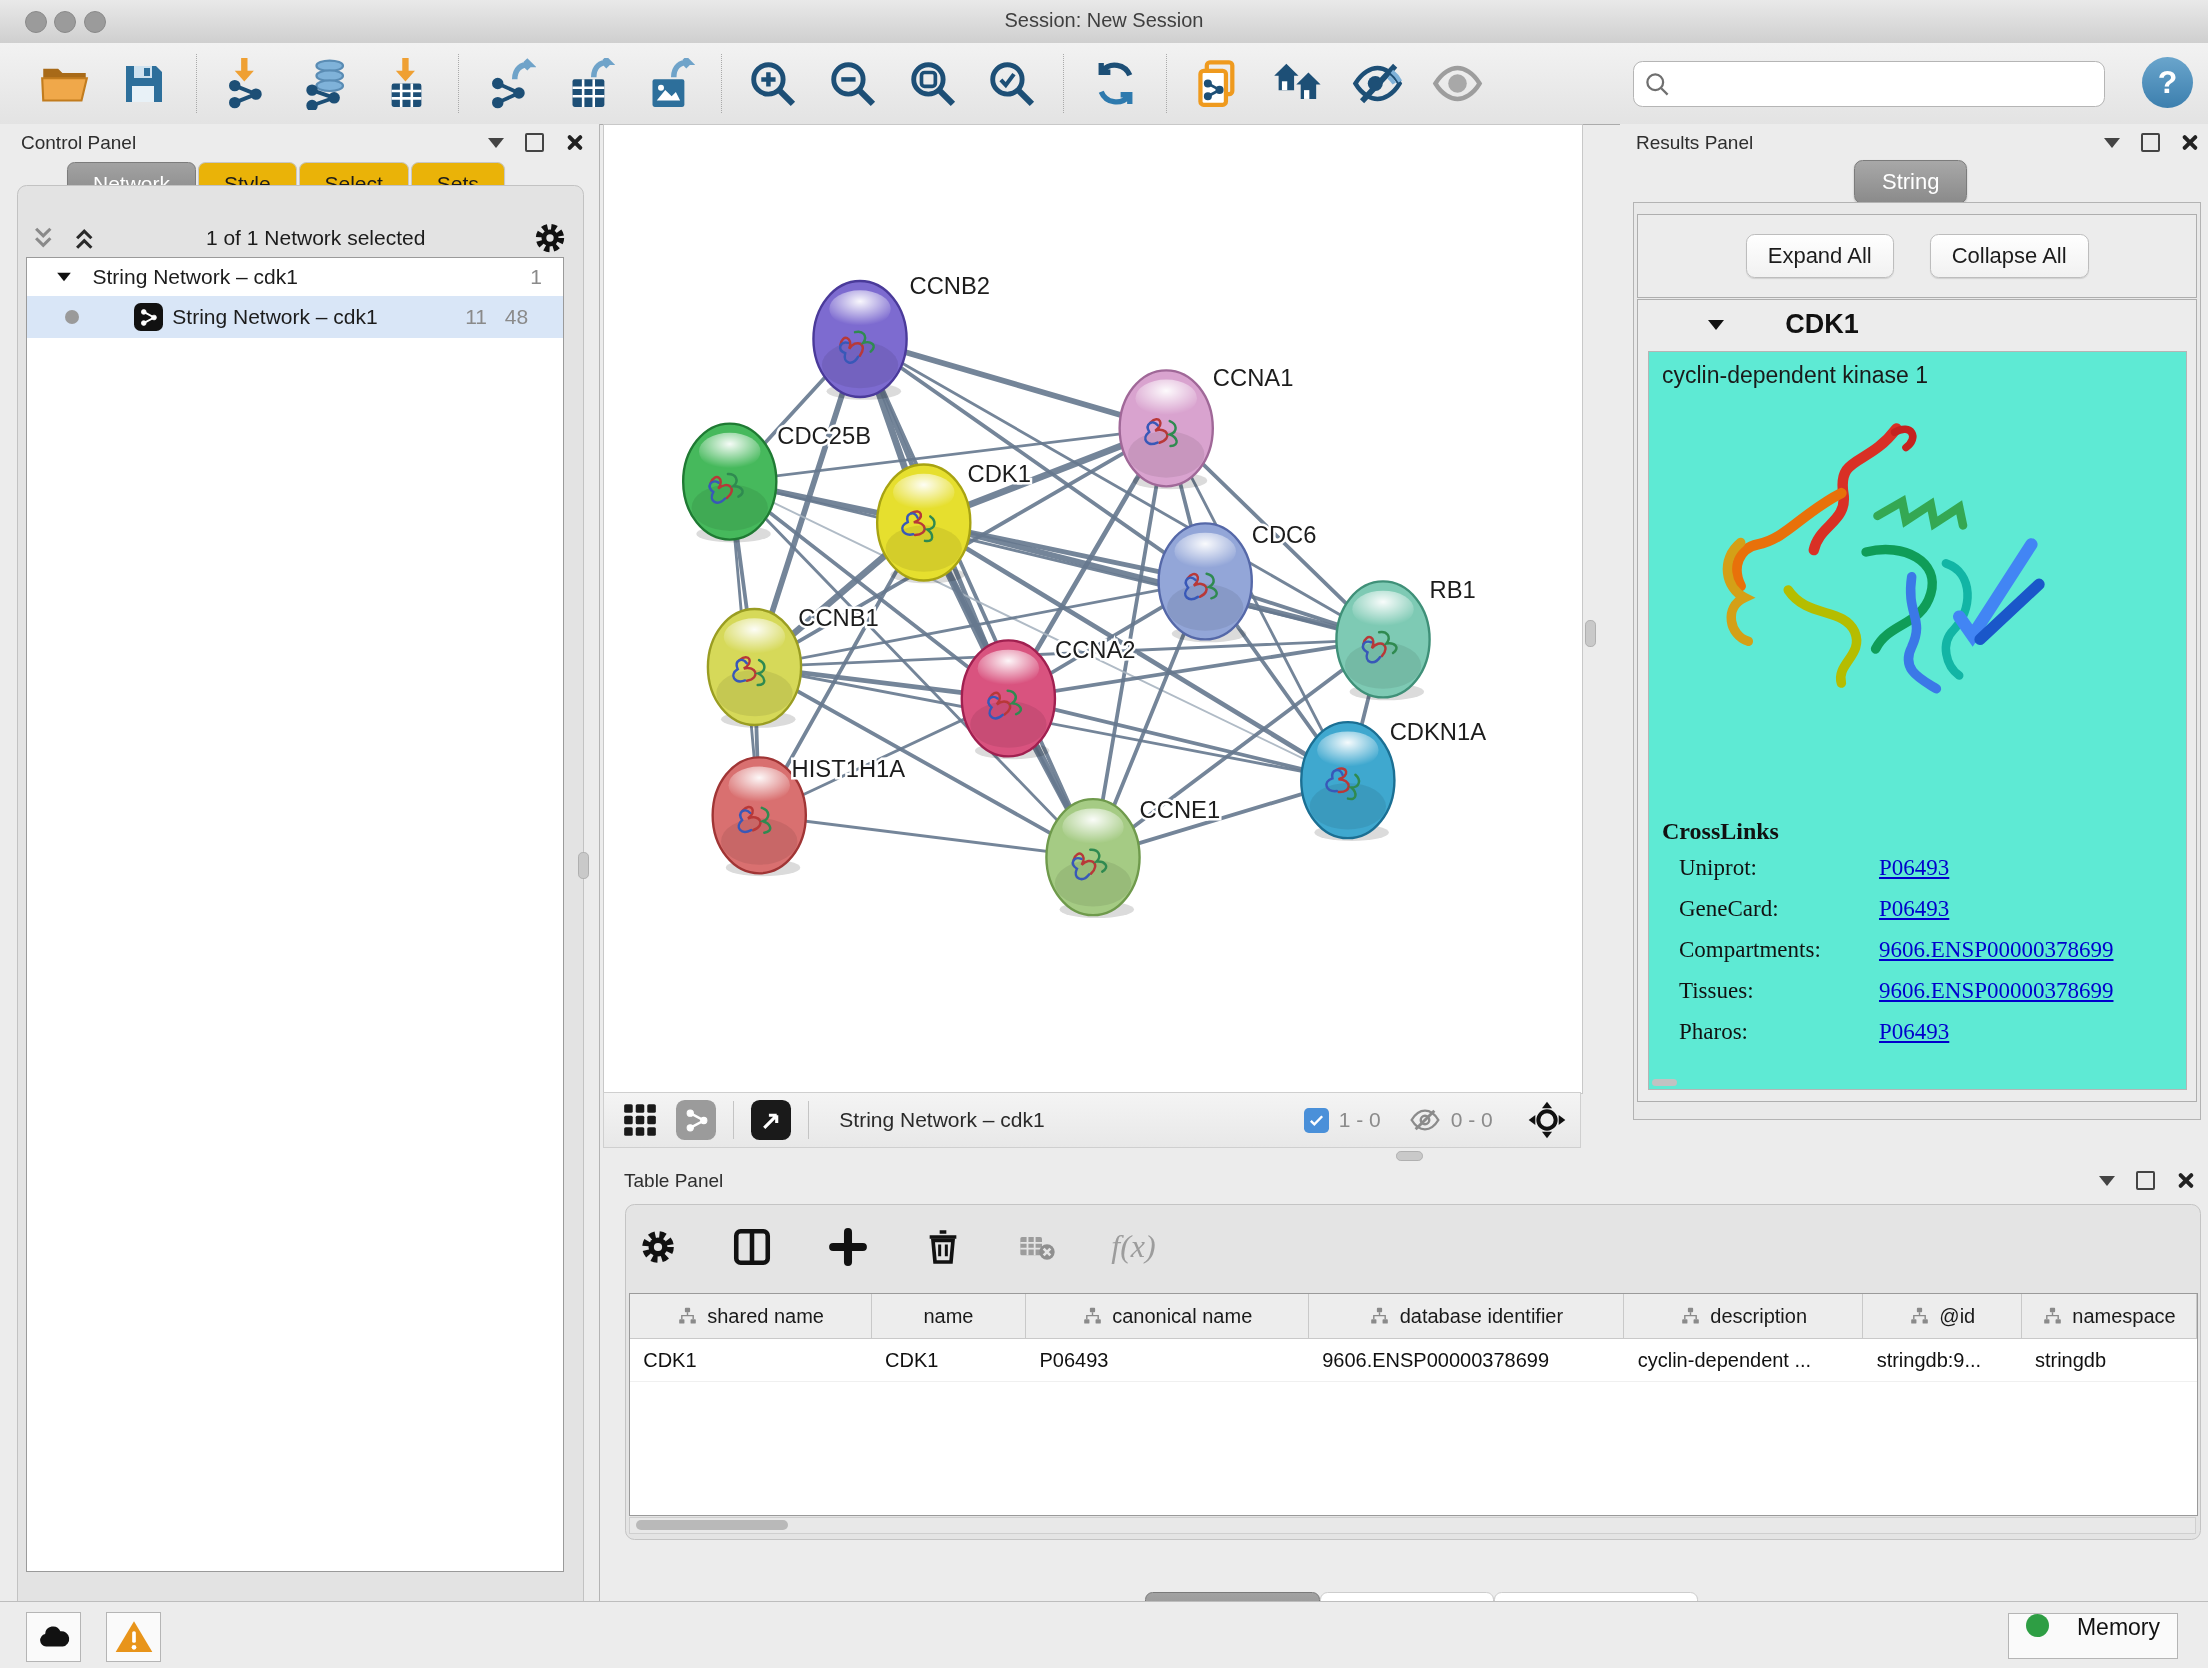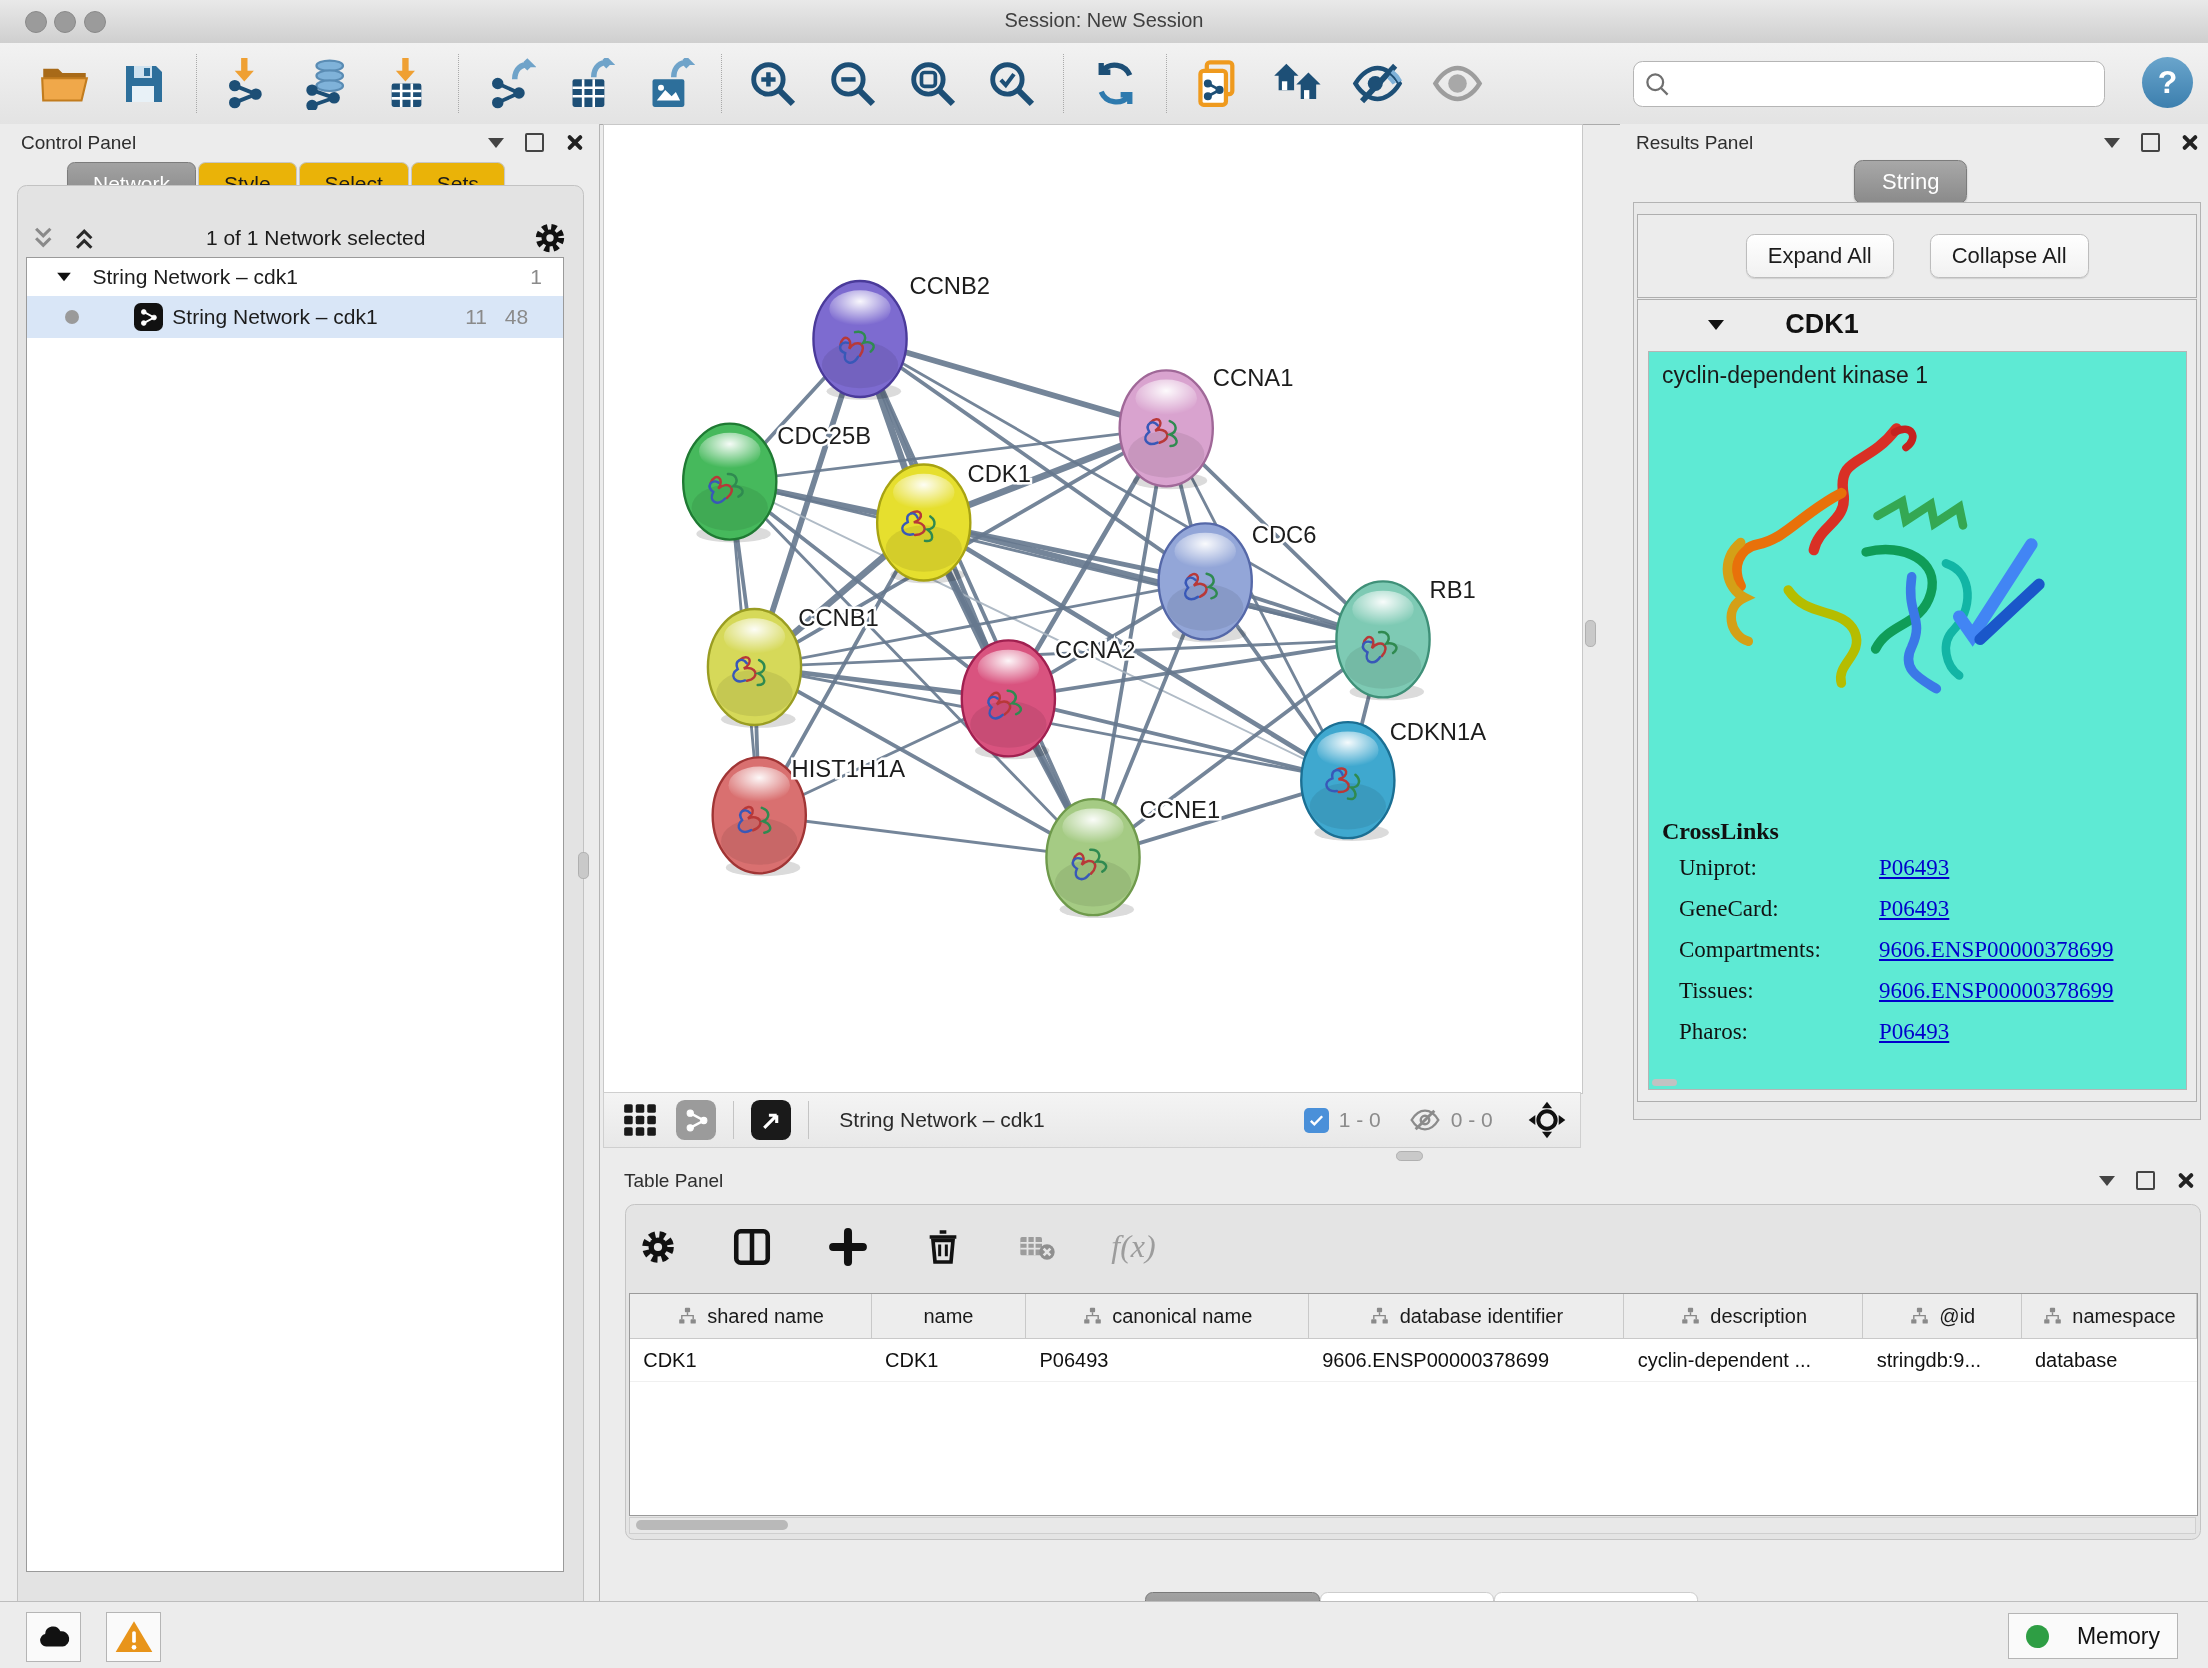--- a/index.html
+++ b/index.html
@@ -89,21 +89,21 @@
   .trowd{display:flex;height:42px;border-bottom:1px solid #f0f0f0;}
   .td{display:flex;align-items:center;font-size:20px;color:#111;padding-left:13.3px;box-sizing:border-box;overflow:hidden;white-space:nowrap;}
   .hscroll{position:absolute;left:2.9px;top:312px;width:1567px;height:17px;background:#e8e8e8;border:1px solid #cfcfcf;box-sizing:border-box;}
   .hthumb{position:absolute;left:5.7px;top:1.9px;width:152px;height:10.5px;background:#b9b9b9;border-radius:5.7px;}
   .ttabs{position:absolute;left:519px;top:387px;display:flex;}
   .ttab{height:44px;padding:0 28.5px;display:flex;align-items:center;background:#fff;border:1px solid #cdcdcd;border-radius:7.6px;font-size:23px;color:#1a1a1a;box-shadow:0 1px 1px rgba(0,0,0,.12);}
   .ttab.sel{background:linear-gradient(#a2a2a2,#858585);color:#fff;border-color:#7a7a7a;}
   
   .statusbar{position:absolute;left:0;top:1601px;width:2208px;height:68px;background:#ececec;border-top:1px solid #bdbdbd;}
   .sbtn{position:absolute;top:9.5px;width:53px;height:48px;background:#fafafa;border:1.9px solid #b5b5b5;display:flex;align-items:center;justify-content:center;}
-  .membtn{position:absolute;right:30px;top:11.4px;height:44px;padding:0 17px;background:#fafafa;border:1.9px solid #b5b5b5;display:flex;align-items:center;gap:28px;font-size:23px;color:#111;}
+  .membtn{position:absolute;right:30px;top:11.4px;height:44px;padding:0 17px;background:#fafafa;border:1.9px solid #b5b5b5;display:flex;align-items:flex-start;gap:28px;font-size:23px;color:#111;}
   .memdot{width:23px;height:23px;border-radius:50%;background:#2e9e44;}
   a{cursor:pointer;}
 </style>
 </head>
 <body>
 
 <div id="app">
 
   <div class="titlebar">
     <div class="tl" style="left:25px"></div>
@@ -787,21 +787,21 @@
             </div>
           </div>
         <div id="tbody">
             <div class="trowd">
               <div class="td" style="width: 243px;">CDK1</div>
               <div class="td" style="width: 155px;">CDK1</div>
               <div class="td" style="width: 284px;">P06493</div>
               <div class="td" style="width: 317px;">9606.ENSP00000378699</div>
               <div class="td" style="width: 240px;">cyclin-dependent ...</div>
               <div class="td" style="width: 159px;">stringdb:9...</div>
-              <div class="td" style="width: 176px;">database</div>
+              <div class="td" style="width: 176px;">stringdb</div>
             </div>
           </div>
       </div>
       <div class="hscroll">
           <div class="hthumb"></div>
         </div>
       <div class="ttabs" id="ttabs">
           <div class="ttab sel">Node Table</div>
           <div class="ttab">Edge Table</div>
           <div class="ttab">Network Table</div>

